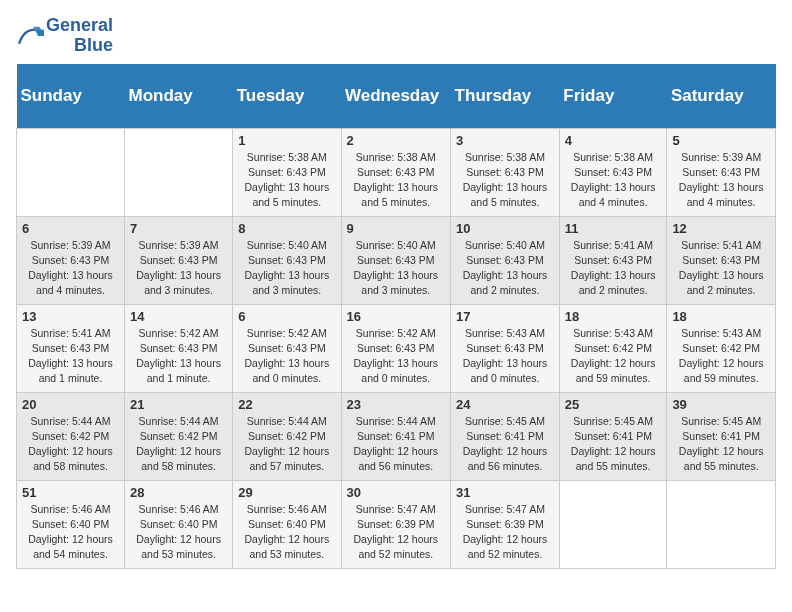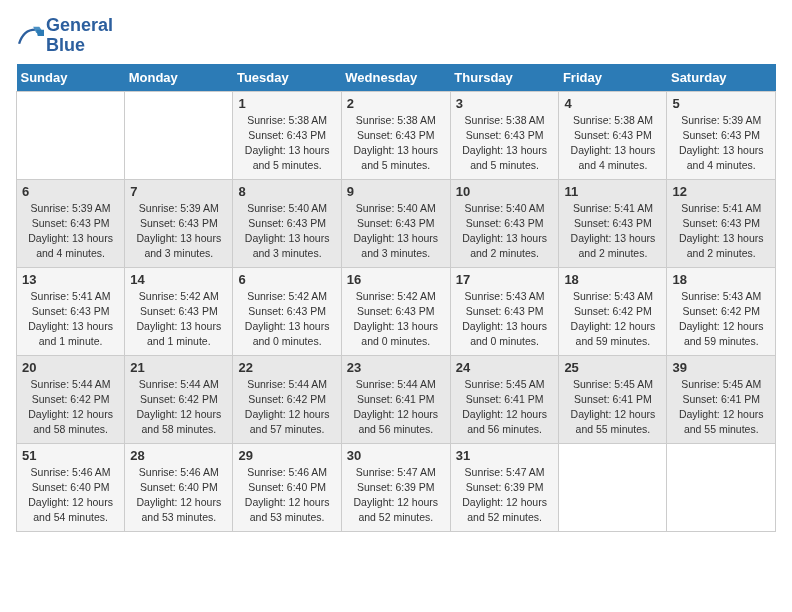--- a/index.html
+++ b/index.html
@@ -12,20 +12,21 @@
     }
     .header {
       display: flex;
       justify-content: space-between;
       align-items: flex-start;
       margin-bottom: 8px;
     }
     .logo {
       display: flex;
       align-items: center;
+      text-align: right;
     }
     .logo-text {
       font-size: 18px;
       font-weight: bold;
       color: #2c5f9e;
       line-height: 1.1;
     }
     .logo-icon {
       width: 28px;
       height: 28px;
@@ -44,23 +45,23 @@
       color: #555;
     }
     table {
       width: 100%;
       border-collapse: collapse;
       font-size: 11px;
     }
     thead tr th {
       background-color: #2c7bb6;
       color: #fff;
-      padding: 6px 4px;
+      padding: 22px 4px;
       text-align: left;
-      font-size: 13px;
+      font-size: 17px;
       font-weight: bold;
     }
     tbody tr td {
       border: 1px solid #ccc;
       vertical-align: top;
       padding: 4px 5px;
       width: 110px;
       min-height: 70px;
       height: 88px;
       color: #333;

